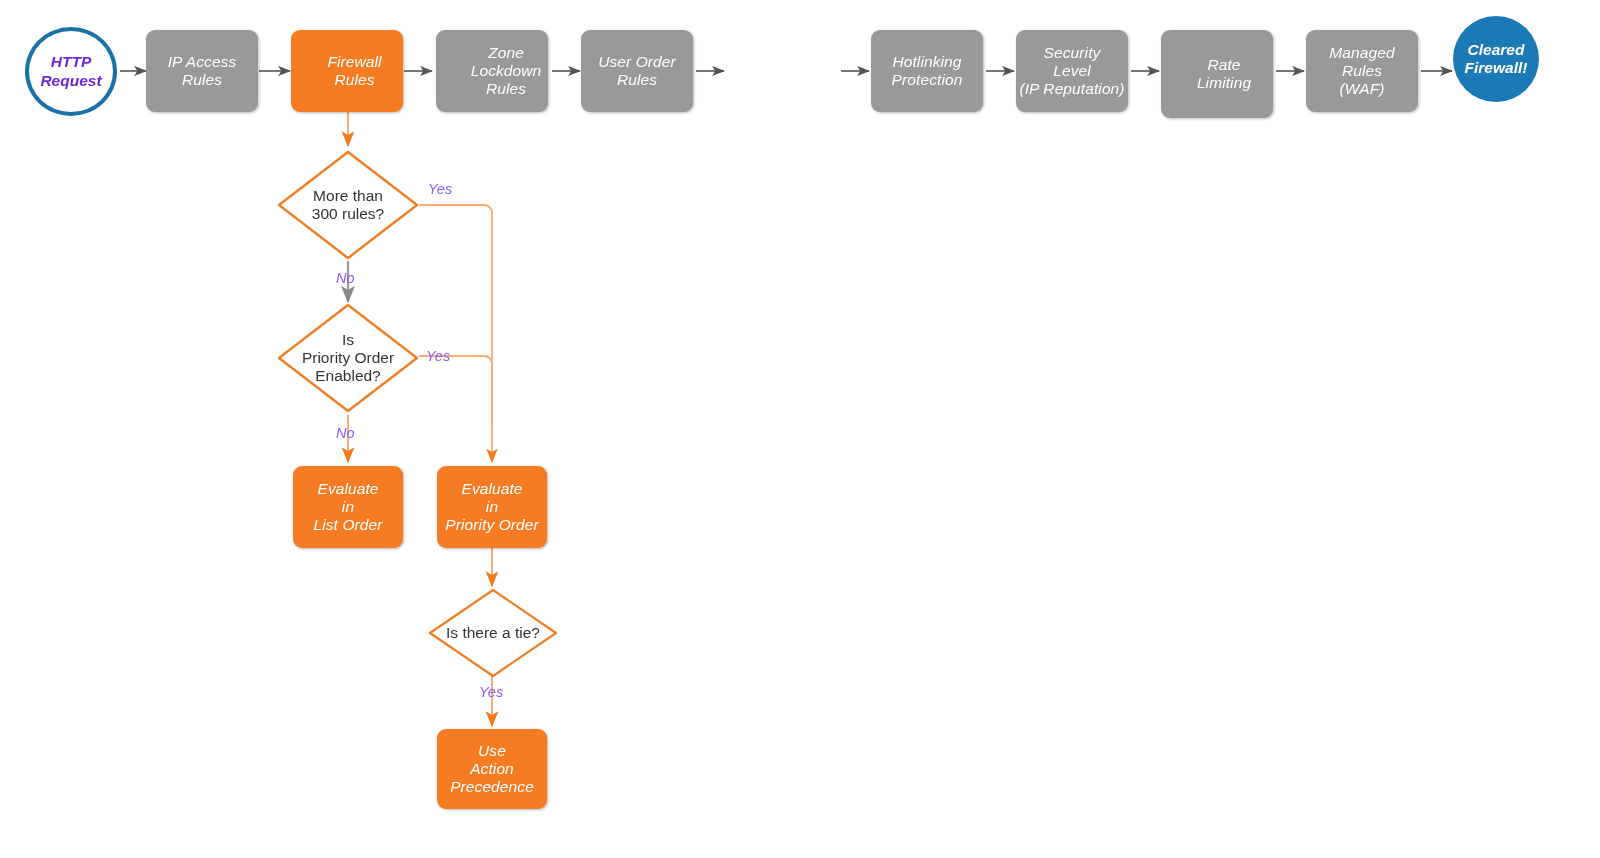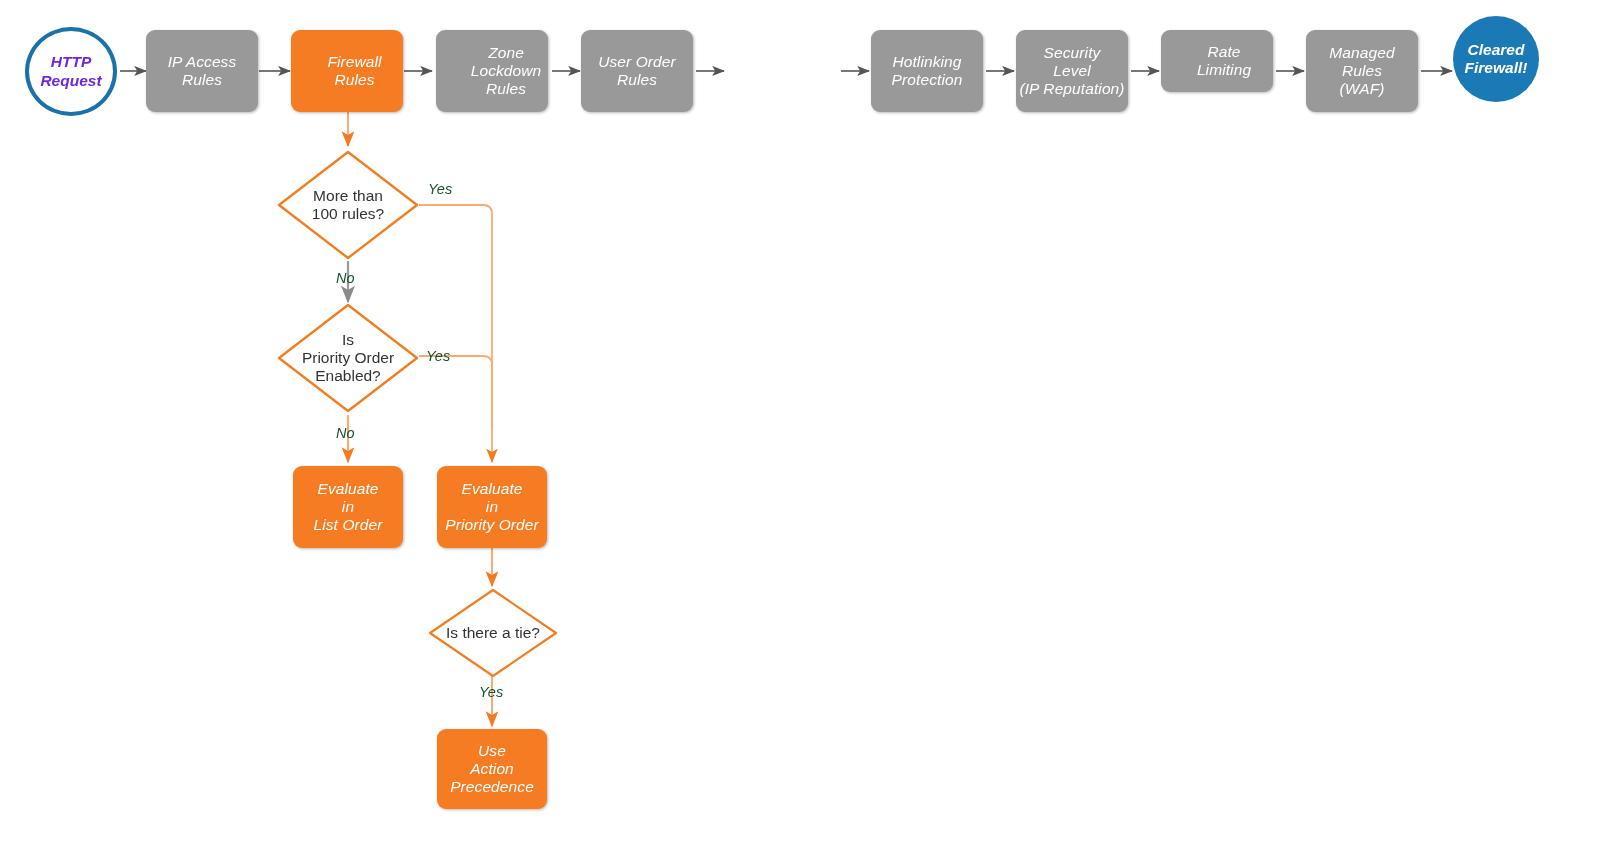--- a/index.html
+++ b/index.html
@@ -99,21 +99,21 @@
     font-size: 15.5px;
     color: #333333;
     font-style: normal;
   }
 
   
   .edge-label {
     position: absolute;
     font-size: 14.5px;
     font-style: italic;
-    color: #14532d;
+    color: #8b5cf6;
     white-space: nowrap;
     background: transparent;
   }
 </style>
 </head>
 <body>
 
 <div id="canvas">
 
   <svg id="edge-layer" viewBox="0 0 1600 858" xmlns="http://www.w3.org/2000/svg">
@@ -188,42 +188,42 @@
     <span class="label">Hotlinking
 Protection</span>
   </div>
 
   <div class="node proc gray" style="left:1016px; top:30px; width:112px; height:82px;">
     <span class="label">Security
 Level
 (IP Reputation)</span>
   </div>
 
-  <div class="node proc gray" style="left:1161px; top:30px; width:112px; height:62px;padding-left:14px;">
+  <div class="node proc gray" style="left:1161px; top:30px; width:112px; height:88px;padding-left:14px;">
     <span class="label">Rate
 Limiting</span>
   </div>
 
   <div class="node proc gray" style="left:1306px; top:30px; width:112px; height:82px;">
     <span class="label">Managed
 Rules
 (WAF)</span>
   </div>
 
   <div class="node term end" style="left:1453px; top:16px; width:86px; height:86px;">
     <span class="label">Cleared
 Firewall!</span>
   </div>
 
   <div class="node decision" style="left:277px; top:150px; width:142px; height:110px;">
     <svg class="diamond-shape" viewBox="0 0 142 110" preserveAspectRatio="none" xmlns="http://www.w3.org/2000/svg">
       <polygon points="71,2 140,55 71,108 2,55" fill="#ffffff" stroke="#ef7f22" stroke-width="2.4" stroke-linejoin="round"></polygon>
     </svg>
     <span class="label">More than
-100 rules?</span>
+300 rules?</span>
   </div>
 
   <div class="node decision" style="left:277px; top:303px; width:142px; height:110px;">
     <svg class="diamond-shape" viewBox="0 0 142 110" preserveAspectRatio="none" xmlns="http://www.w3.org/2000/svg">
       <polygon points="71,2 140,55 71,108 2,55" fill="#ffffff" stroke="#ef7f22" stroke-width="2.4" stroke-linejoin="round"></polygon>
     </svg>
     <span class="label">Is
 Priority Order
 Enabled?</span>
   </div>

